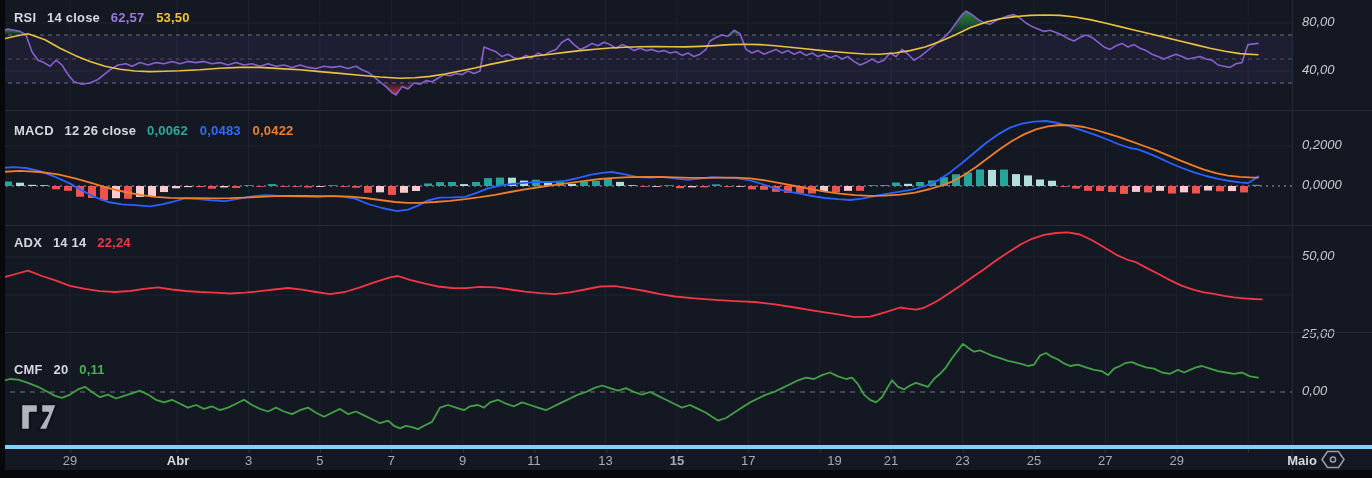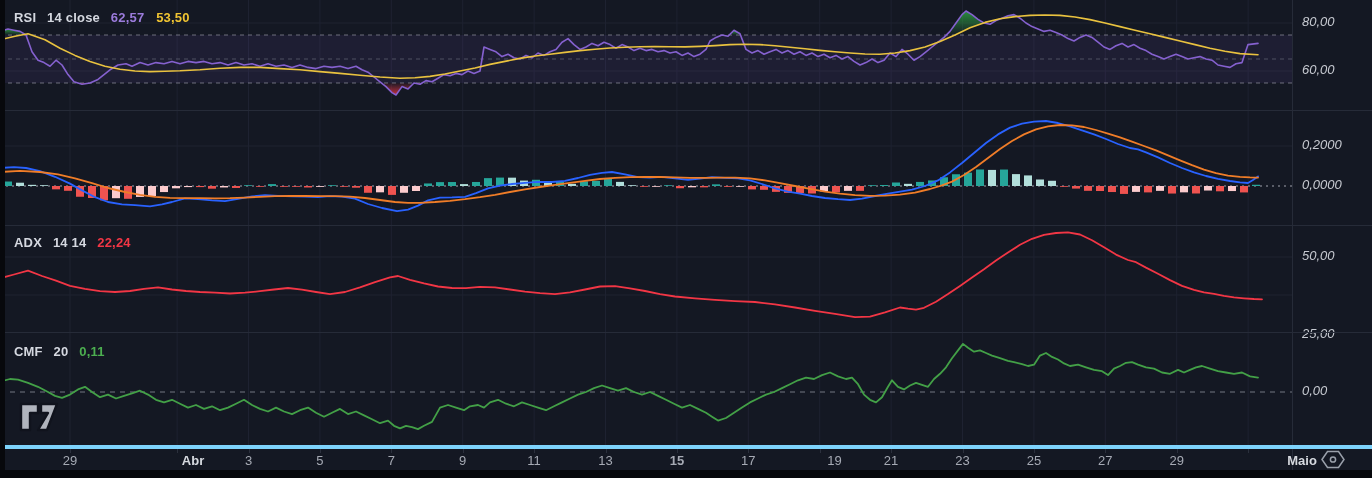--- a/index.html
+++ b/index.html
@@ -262,48 +262,55 @@
         </g>
       </svg>
     </div>
 
   <div class="pane-header" style="top:10px">
     <span class="t">RSI</span>
     <span class="t">14 close</span>
     <span class="v" style="color: rgb(155, 123, 219);">62,57</span>
     <span class="v" style="color: rgb(240, 196, 50);">53,50</span>
   </div>
+  <div class="pane-header" style="top:123px">
+    <span class="t">MACD</span>
+    <span class="t">12 26 close</span>
+    <span class="v" style="color: rgb(42, 169, 154);">0,0062</span>
+    <span class="v" style="color: rgb(47, 109, 246);">0,0483</span>
+    <span class="v" style="color: rgb(240, 125, 40);">0,0422</span>
+  </div>
   <div class="pane-header" style="top:235px">
     <span class="t">ADX</span>
     <span class="t">14 14</span>
     <span class="v" style="color: rgb(242, 54, 69);">22,24</span>
   </div>
-  <div class="pane-header" style="top:344px">
+  <div class="pane-header" style="top:362px">
     <span class="t">CMF</span>
     <span class="t">20</span>
     <span class="v" style="color: rgb(76, 175, 80);">0,11</span>
   </div>
 
   <div class="sep" style="top:110px"></div>
   <div class="sep" style="top:225px"></div>
   <div class="sep" style="top:332px"></div>
 
   <div id="right-axis">
       <div class="axis-label" style="top: 14px;">80,00</div>
-      <div class="axis-label" style="top: 62px;">60,00</div>
+      <div class="axis-label" style="top: 62px;">40,00</div>
       <div class="axis-label" style="top: 137px;">0,2000</div>
       <div class="axis-label" style="top: 177px;">0,0000</div>
       <div class="axis-label" style="top: 248px;">50,00</div>
       <div class="axis-label" style="top: 286px; margin-top: 40px;">25,00</div>
       <div class="axis-label" style="top: 383px;">0,00</div>
     </div>
   <div id="time-axis">
       <div class="time-label" style="left: 70px;">29</div>
       <div class="time-tick" style="left: 70px;"></div>
-      <div class="time-label bold" style="left: 193px;">Abr</div>
+      <div class="time-label bold" style="left: 178px;">Abr</div>
       <div class="time-tick" style="left: 177.1px;"></div>
       <div class="time-label" style="left: 248.5px;">3</div>
       <div class="time-tick" style="left: 248.5px;"></div>
       <div class="time-label" style="left: 319.9px;">5</div>
       <div class="time-tick" style="left: 319.9px;"></div>
       <div class="time-label" style="left: 391.3px;">7</div>
       <div class="time-tick" style="left: 391.3px;"></div>
       <div class="time-label" style="left: 462.7px;">9</div>
       <div class="time-tick" style="left: 462.7px;"></div>
       <div class="time-label" style="left: 534.1px;">11</div>

